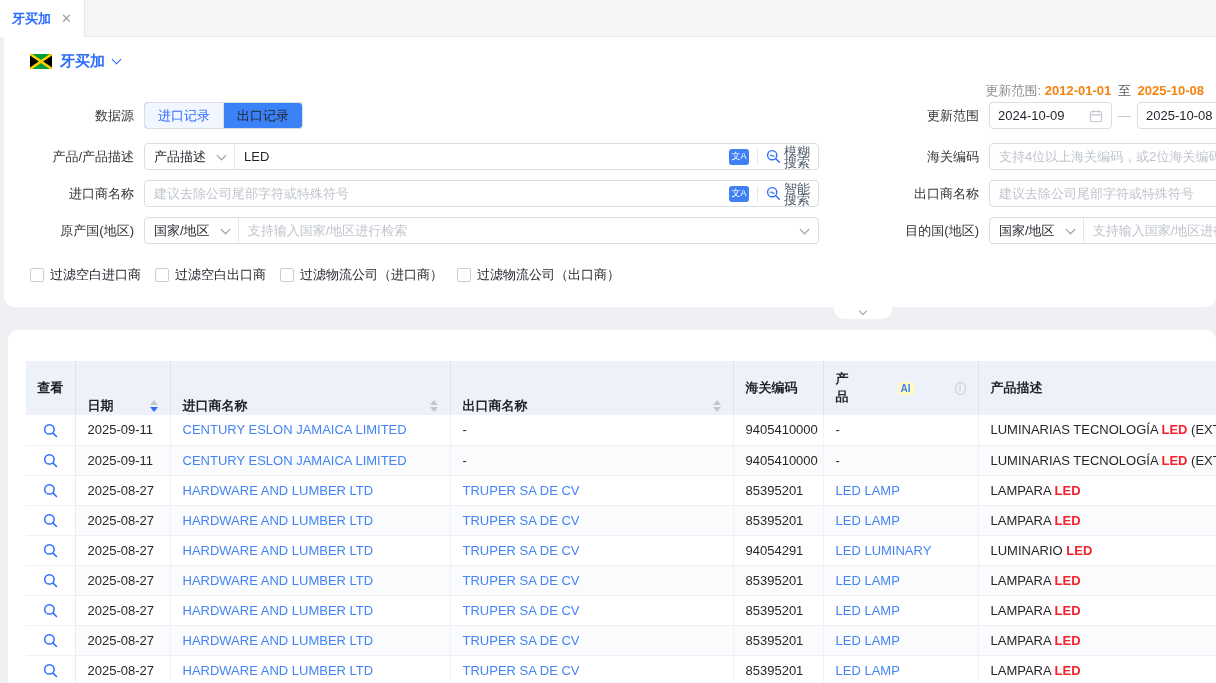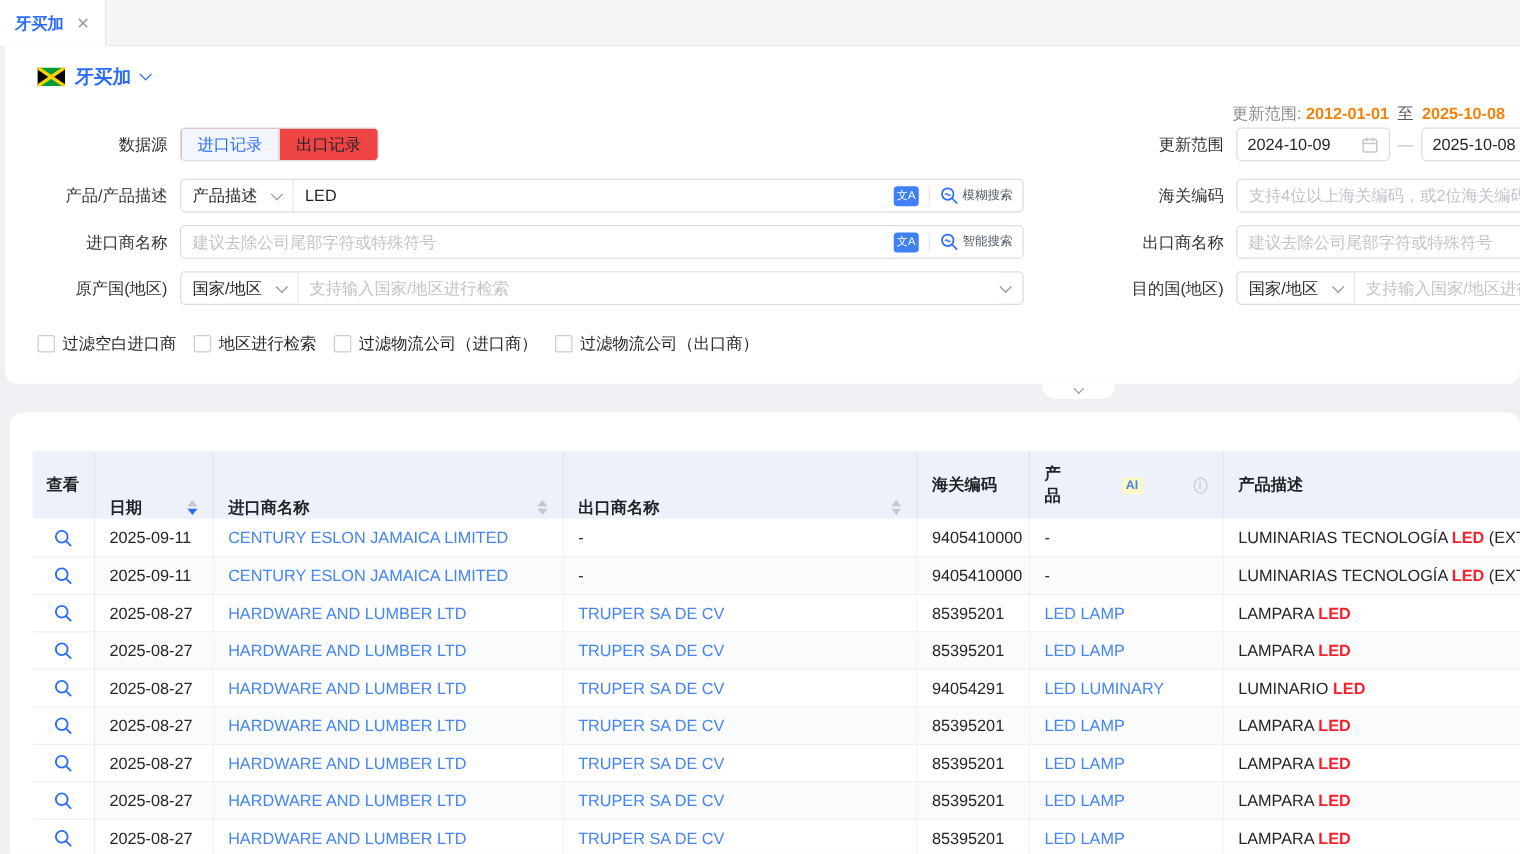--- a/index.html
+++ b/index.html
@@ -28,38 +28,38 @@
   .update-note .zhi { color:#595959; margin:0 3px; }
   
   .form-rows { margin-top:30px; }
   .frow { display:flex; align-items:center; margin-bottom:10px; }
   .frow.mb14 { margin-bottom:14px; }
   .flabel-l { width:130px; text-align:right; flex:none; color:#333; }
   .ffield-l { width:675px; margin-left:10px; flex:none; display:flex; align-items:center; }
   .flabel-r { width:160px; text-align:right; flex:none; color:#333; }
   .ffield-r { margin-left:10px; flex:none; display:flex; align-items:center; }
   
-  .segmented { display:flex; height:27px; border:1px solid #d9dde4; border-radius:4px; overflow:hidden; background:#ef4444; }
+  .segmented { display:flex; height:27px; border:1px solid #d9dde4; border-radius:4px; overflow:hidden; background:#3b82f6; }
   .seg { padding:0 13px; display:flex; align-items:center; cursor:pointer; color:#1f2329; }
   .seg + .seg { border-left:1px solid #d9dde4; }
   .seg.active { color:#2b6cff; background:#f2f7ff; }
   
   .inp, .combo { height:27px; border:1px solid #d9dde4; border-radius:4px; background:#fff; }
   .inp { padding:0 9px; font-size:13px; color:#1f2329; font-family:inherit; outline:none; width:100%; }
   .inp::placeholder { color:#bfc4cc; }
   .combo { display:flex; align-items:center; width:100%; }
   .combo-select { padding:0 9px; height:100%; display:flex; align-items:center; gap:12px;
                   border-right:1px solid #e5e7ec; cursor:pointer; flex:none; color:#1f2329; }
   .combo .inp { border:none; height:100%; flex:1; min-width:0; }
   .adorn { display:flex; align-items:center; flex:none; padding-right:8px; gap:8px; }
   .trans-icon { width:20px; height:16px; background:#4080f5; color:#fff; border-radius:3px;
                 font-size:9px; display:flex; align-items:center; justify-content:center; cursor:pointer; }
   .vdiv { width:1px; height:16px; background:#e5e6eb; }
   .srch-btn { display:flex; align-items:center; gap:3px; cursor:pointer; }
-  .srch-txt { font-size:10px; line-height:11px; color:#4e5969; display:flex; }
+  .srch-txt { font-size:13px; line-height:11px; color:#4e5969; display:flex; flex-direction:column; }
   .date-inp { width:123px; height:27px; border:1px solid #d9dde4; border-radius:4px; display:flex;
               align-items:center; padding:0 8px; gap:4px; background:#fff; }
   .date-inp input { border:none; outline:none; flex:1; min-width:0; font-size:13px; color:#1f2329; font-family:inherit; }
   .date-dash { color:#c0c4cc; margin:0 6px; flex:none; }
   .w300 { width:300px; flex:none; }
   .inp-chev { flex:none; margin-right:10px; }
   
   .filters { display:flex; gap:14px; padding-left:26px; margin-top:22px; align-items:center; }
   .cb-item { display:flex; align-items:center; gap:6px; cursor:pointer; }
   .cb-box { width:14px; height:14px; border:1px solid #c9cdd4; border-radius:2px; background:#fff; flex:none; }
@@ -242,21 +242,21 @@
       </div>
     </div>
 
     <div class="filters">
       <span class="cb-item">
         <span class="cb-box"></span>
         <span>过滤空白进口商</span>
       </span>
       <span class="cb-item">
         <span class="cb-box"></span>
-        <span>地区进行检索</span>
+        <span>过滤空白出口商</span>
       </span>
       <span class="cb-item">
         <span class="cb-box"></span>
         <span>过滤物流公司（进口商）</span>
       </span>
       <span class="cb-item">
         <span class="cb-box"></span>
         <span>过滤物流公司（出口商）</span>
       </span>
     </div>

